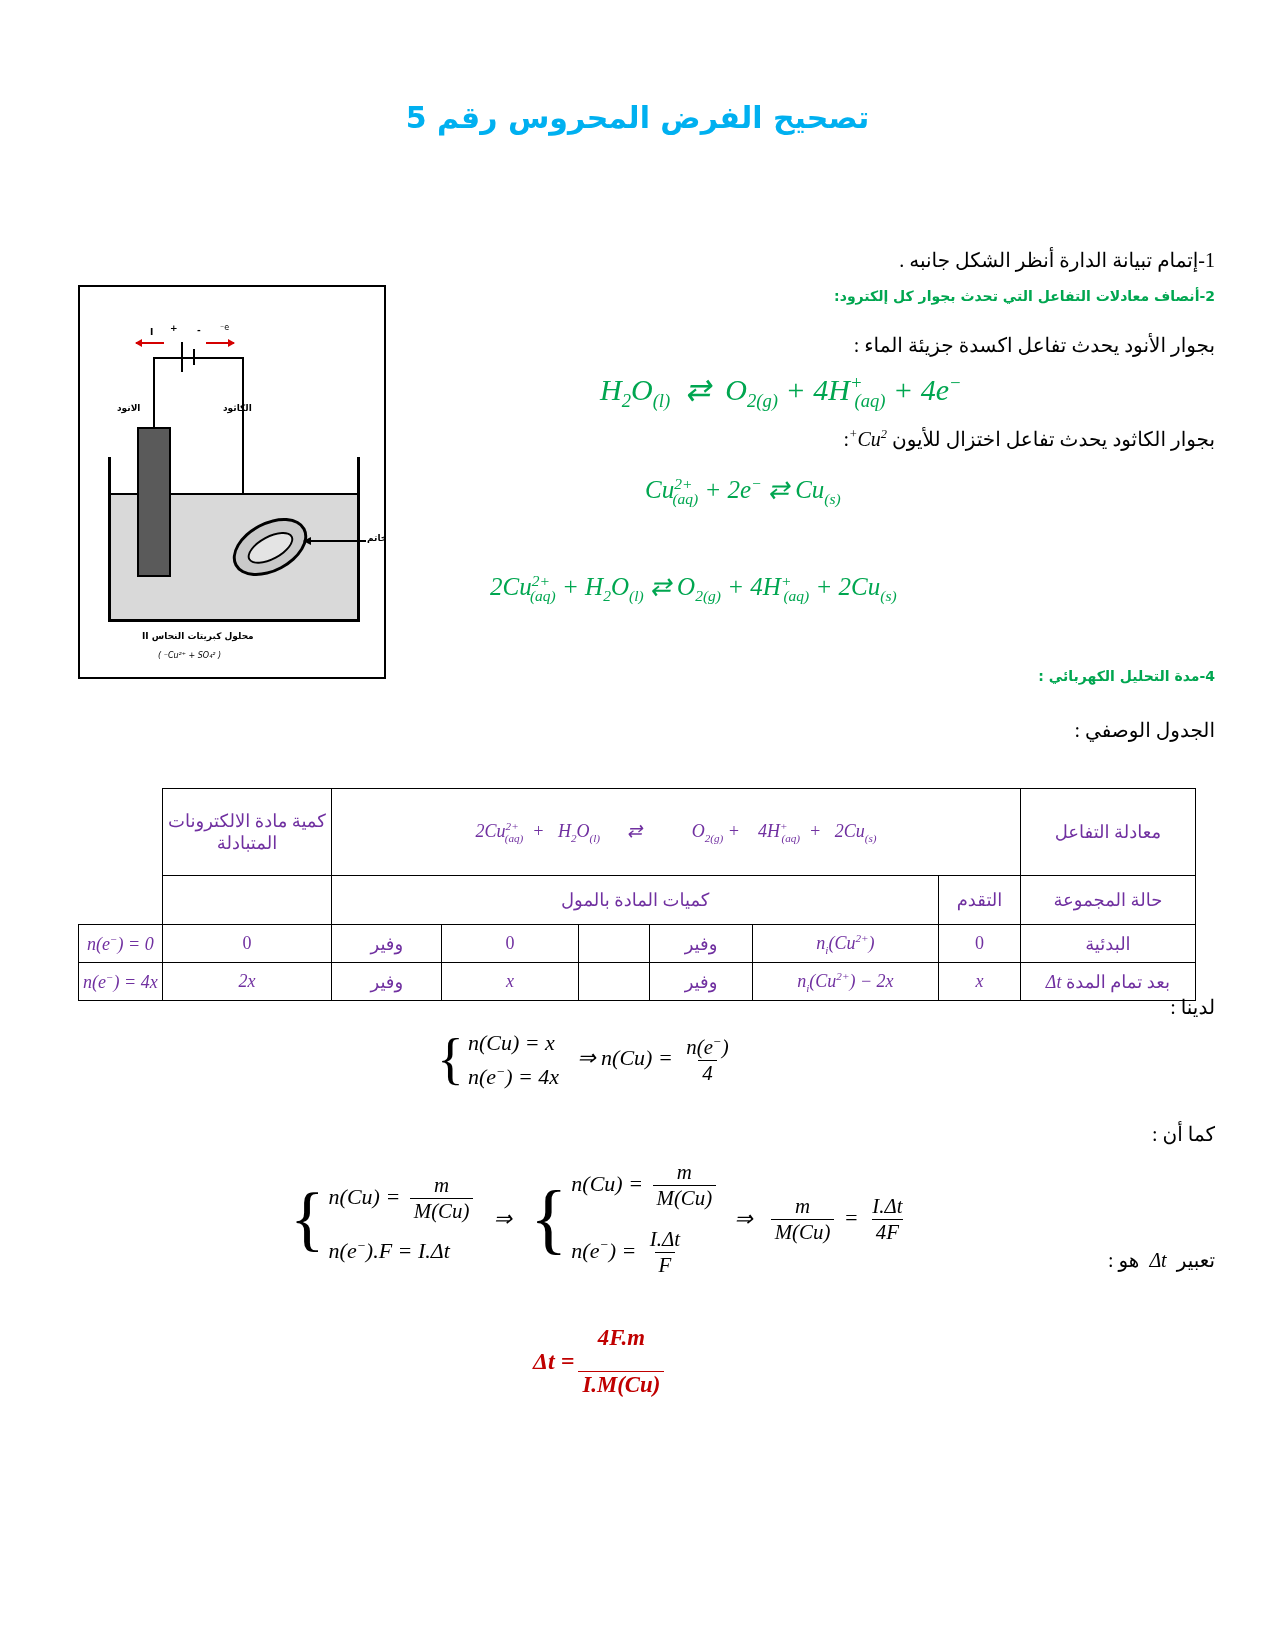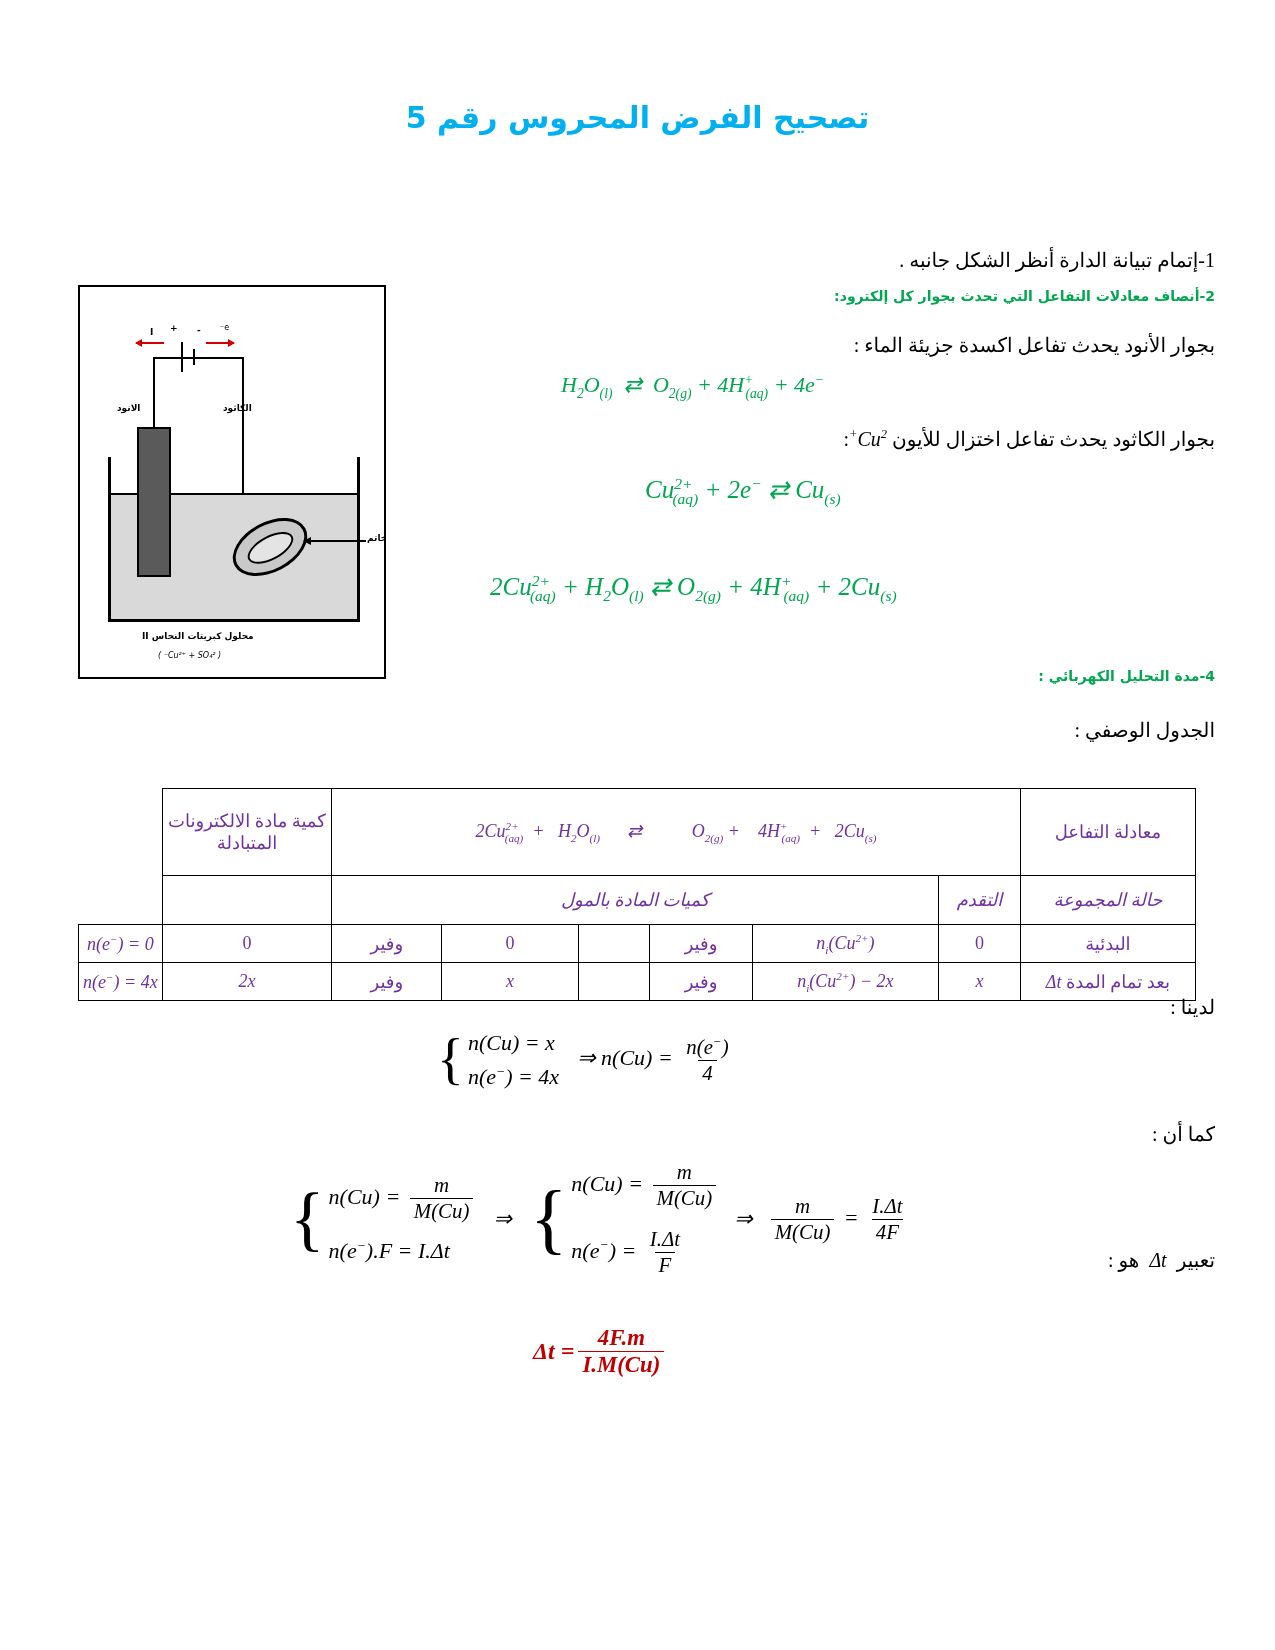--- a/index.html
+++ b/index.html
@@ -248,21 +248,21 @@
     color: #7030a0;
     font-size: 18px;
   }
   .tbl td {
     border: 1px solid #000;
     text-align: center;
     vertical-align: middle;
     padding: 6px 4px;
   }
   .tbl .tall { height: 74px; }
-  .tbl .mid { height: 36px; font-style: italic; }
+  .tbl .mid { height: 36px; }
   .tbl .row { height: 38px; }
   .math { font-style: italic; white-space: nowrap; }
 
   
   .sys {
     position: absolute;
     display: flex;
     align-items: center;
     direction: ltr;
     color: #000;
@@ -299,21 +299,21 @@
 
   <div class="doc-title">تصحيح الفرض المحروس رقم 5</div>
 
 
   <div class="line" style="top:248px; right:60px;">1-إتمام تبيانة الدارة أنظر الشكل جانبه .</div>
 
   <div class="line green-bold" style="top:288px; right:60px;">2-أنصاف معادلات التفاعل التي تحدث بجوار كل إلكترود:</div>
 
   <div class="line" style="top:333px; right:60px;">بجوار الأنود يحدث تفاعل اكسدة جزيئة الماء :</div>
 
-  <div class="eq" style="top:372px; left:561px; font-size:22px;">
+  <div class="eq" style="top:372px; left:600px; font-size:30px;">
     <span>H</span><sub>2</sub><span>O</span><sub>(l)</sub>&nbsp; ⇄ &nbsp;<span>O</span><sub>2(g)</sub>&nbsp;+ 4<span>H</span><sup>+</sup><sub style="margin-left:-8px;">(aq)</sub>&nbsp;+ 4<span>e</span><sup>−</sup>
   </div>
 
   <div class="line" style="top:427px; right:60px;">بجوار الكاثود يحدث تفاعل اختزال للأيون&nbsp;<span style="font-style:italic;">Cu<sup>2+</sup></span>:</div>
 
   <div class="eq" style="top:475px; left:645px; font-size:25px;">
     <span>Cu</span><sup>2+</sup><sub style="margin-left:-20px;">(aq)</sub>&nbsp;+ 2<span>e</span><sup>−</sup> ⇄ <span>Cu</span><sub>(s)</sub>
   </div>
 
 
@@ -461,19 +461,19 @@
         <span class="num">I.Δt</span>
         <span class="den">4F</span>
       </span>
     </span>
   </div>
 
   <div class="line" style="top:1216px; right:60px;margin-top:32px;">تعبير&nbsp; <span style="font-style:italic;">Δt</span>&nbsp; هو :</div>
 
   <div class="sys" style="top:1325px; left:533px; font-size:24px;">
     <span class="eq red" style="position:static; font-weight:bold;">Δt =</span>
-    <span class="frac red" style="color:#c00000; font-weight:bold; ">
+    <span class="frac red" style="color:#c00000; font-weight:bold; gap:20px;">
       <span class="num">4F.m</span>
       <span class="den">I.M(Cu)</span>
     </span>
   </div>
 
 </div>
 
 </body></html>

